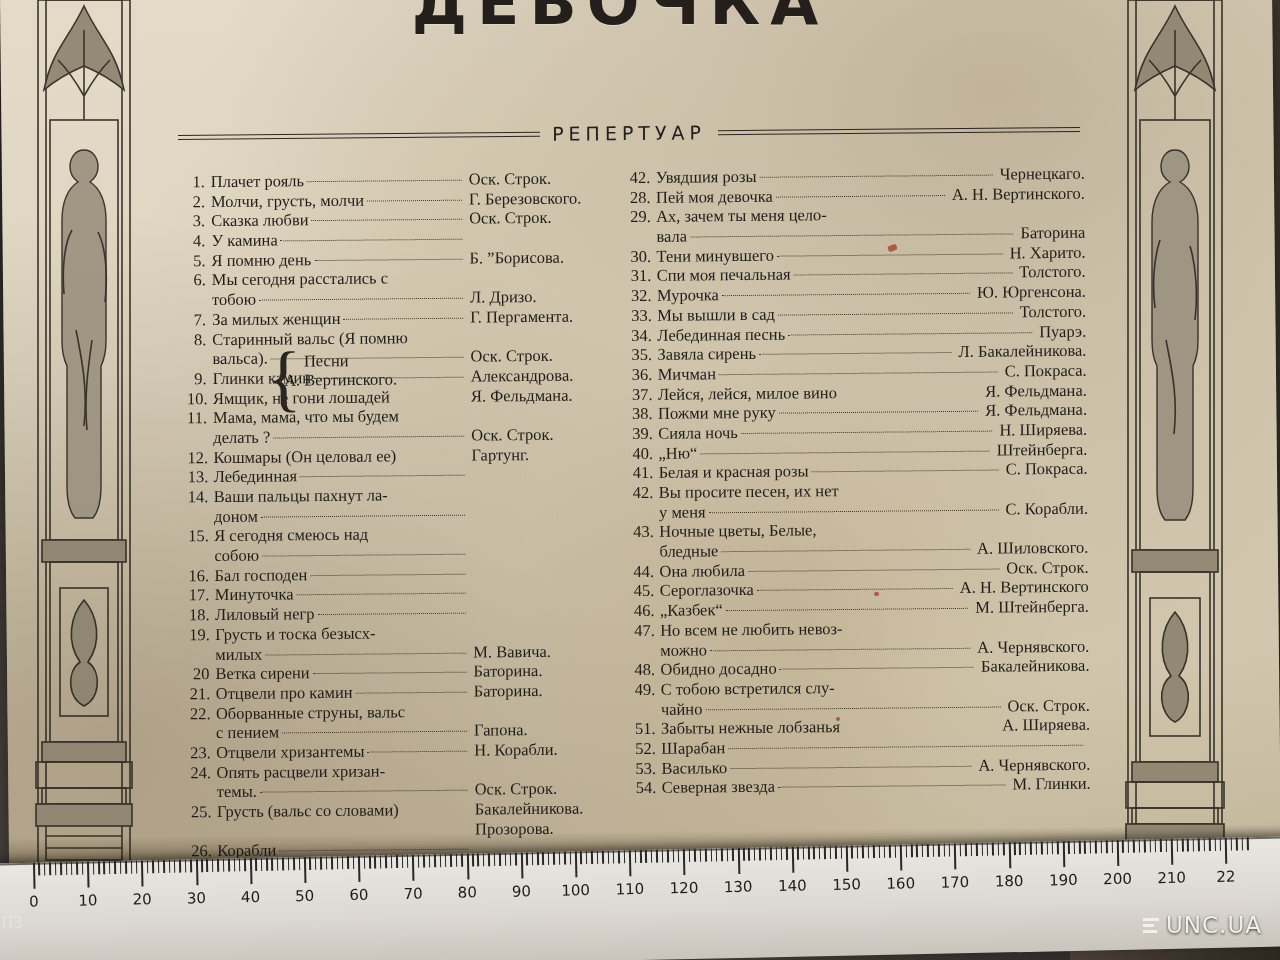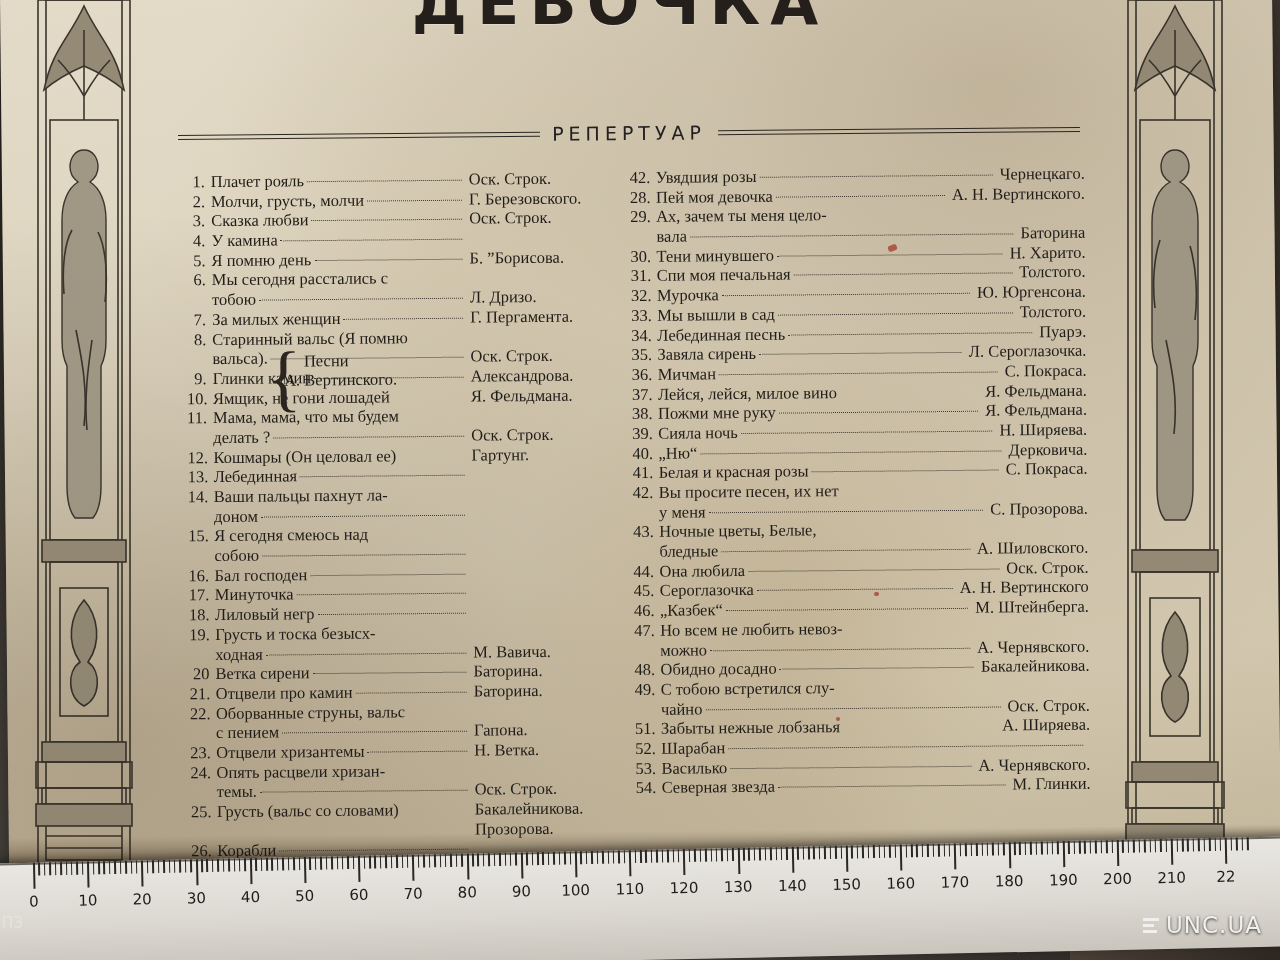--- a/index.html
+++ b/index.html
@@ -388,21 +388,21 @@
           <span class="author"></span>
         </div>
         <div class="row nodots">
           <span class="num">19.</span>
           <span class="titlecell">Грусть  и  тоска безысх-</span>
           <span class="dots"></span>
           <span class="author"></span>
         </div>
         <div class="row">
           <span class="num"></span>
-          <span class="titlecell">ходная</span>
+          <span class="titlecell">милых</span>
           <span class="dots"></span>
           <span class="author">М. Вавича.</span>
         </div>
         <div class="row">
           <span class="num">20</span>
           <span class="titlecell">Ветка сирени</span>
           <span class="dots"></span>
           <span class="author">Баторина.</span>
         </div>
         <div class="row">
@@ -420,21 +420,21 @@
         <div class="row">
           <span class="num"></span>
           <span class="titlecell">с пением</span>
           <span class="dots"></span>
           <span class="author">Гапона.</span>
         </div>
         <div class="row">
           <span class="num">23.</span>
           <span class="titlecell">Отцвели хризантемы</span>
           <span class="dots"></span>
-          <span class="author">Н. Ветка.</span>
+          <span class="author">Н. Корабли.</span>
         </div>
         <div class="row nodots">
           <span class="num">24.</span>
           <span class="titlecell">Опять  расцвели хризан-</span>
           <span class="dots"></span>
           <span class="author"></span>
         </div>
         <div class="row">
           <span class="num"></span>
           <span class="titlecell">темы.</span>
@@ -512,21 +512,21 @@
         <div class="row">
           <span class="num">34.</span>
           <span class="titlecell">Лебединная песнь</span>
           <span class="dots"></span>
           <span class="author">Пуарэ.</span>
         </div>
         <div class="row">
           <span class="num">35.</span>
           <span class="titlecell">Завяла сирень</span>
           <span class="dots"></span>
-          <span class="author">Л. Сероглазочка.</span>
+          <span class="author">Л. Бакалейникова.</span>
         </div>
         <div class="row">
           <span class="num">36.</span>
           <span class="titlecell">Мичман</span>
           <span class="dots"></span>
           <span class="author">С.  Покраса.</span>
         </div>
         <div class="row nodots">
           <span class="num">37.</span>
           <span class="titlecell">Лейся, лейся, милое вино</span>
@@ -542,39 +542,39 @@
         <div class="row">
           <span class="num">39.</span>
           <span class="titlecell">Сияла ночь</span>
           <span class="dots"></span>
           <span class="author">Н.  Ширяева.</span>
         </div>
         <div class="row">
           <span class="num">40.</span>
           <span class="titlecell">„Ню“</span>
           <span class="dots"></span>
-          <span class="author">Дерковича.</span>
+          <span class="author">Штейнберга.</span>
         </div>
         <div class="row">
           <span class="num">41.</span>
           <span class="titlecell">Белая и красная розы</span>
           <span class="dots"></span>
           <span class="author">С. Покраса.</span>
         </div>
         <div class="row nodots">
           <span class="num">42.</span>
           <span class="titlecell">Вы просите песен, их нет</span>
           <span class="dots"></span>
           <span class="author"></span>
         </div>
         <div class="row">
           <span class="num"></span>
           <span class="titlecell">у меня</span>
           <span class="dots"></span>
-          <span class="author">С. Прозорова.</span>
+          <span class="author">С. Корабли.</span>
         </div>
         <div class="row nodots">
           <span class="num">43.</span>
           <span class="titlecell">Ночные  цветы,  Белые,</span>
           <span class="dots"></span>
           <span class="author"></span>
         </div>
         <div class="row">
           <span class="num"></span>
           <span class="titlecell">бледные</span>

